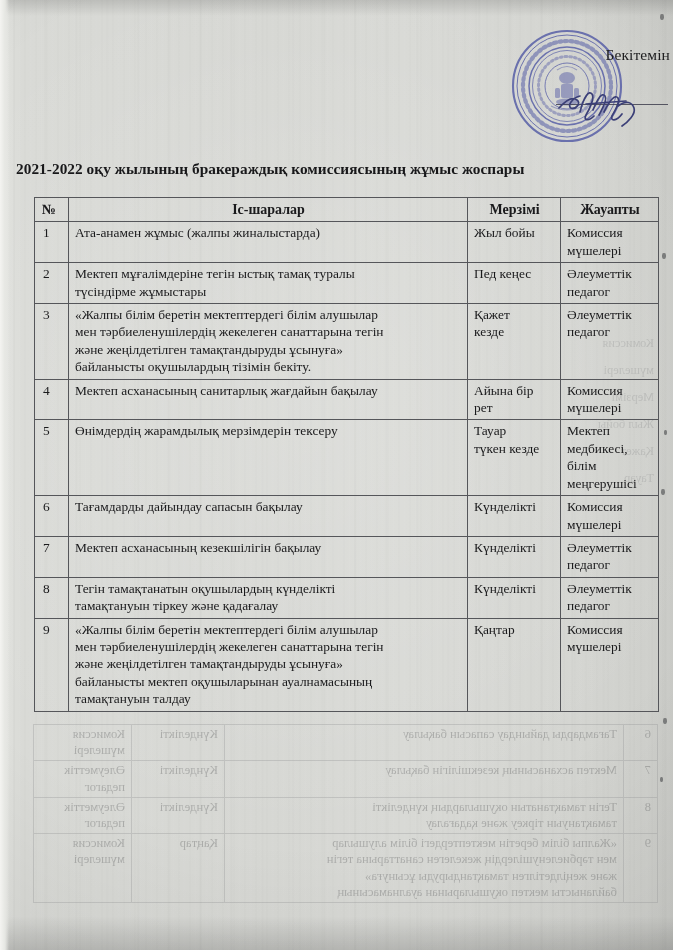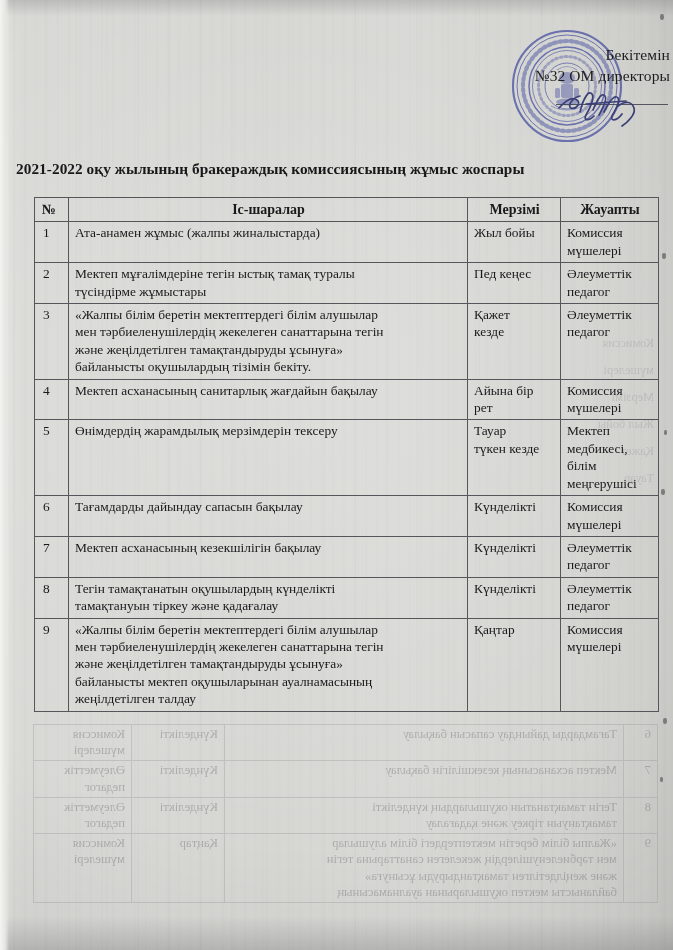--- a/index.html
+++ b/index.html
@@ -310,21 +310,20 @@
       <div>Комиссия</div>
       <div>мүшелері</div>
       <div>Мерзімі</div>
       <div>Жыл бойы</div>
       <div>Қажет</div>
       <div>Тауар</div>
     </div>
 
   <div id="header-block">
     <div class="hline l1">Бекітемін</div>
-    <div class="hline">№32  ОМ директоры</div>
   </div>
 
   <svg id="stamp" viewBox="0 0 112 116">
     <g stroke="#5b62a8" fill="none" opacity="0.95">
       <ellipse cx="56" cy="58" rx="54" ry="55" stroke-width="2.1"></ellipse>
       <ellipse cx="56" cy="58" rx="50" ry="51" stroke-width="1"></ellipse>
       <ellipse cx="56" cy="58" rx="38" ry="39" stroke-width="1.5"></ellipse>
       <ellipse cx="56" cy="58" rx="34.5" ry="35.5" stroke-width="0.8"></ellipse>
       <ellipse cx="56" cy="58" rx="22" ry="23" stroke-width="0.9"></ellipse>
     </g>
@@ -493,21 +492,21 @@
             <span class="rowtext">педагог</span>
           </td>
         </tr>
         <tr>
           <td class="c-num">9</td>
           <td class="c-act">
             <span class="rowtext">«Жалпы білім беретін  мектептердегі білім алушылар</span>
             <span class="rowtext">мен тәрбиеленушілердің жекелеген санаттарына тегін</span>
             <span class="rowtext">және жеңілдетілген тамақтандыруды ұсынуға»</span>
             <span class="rowtext">байланысты мектеп оқушыларынан  ауалнамасының</span>
-            <span class="rowtext">жеңілдетілген талдау</span>
+            <span class="rowtext">тамақтануын талдау</span>
           </td>
           <td class="c-term">
             <span class="rowtext">Қаңтар</span>
           </td>
           <td class="c-resp">
             <span class="rowtext">Комиссия</span>
             <span class="rowtext">мүшелері</span>
           </td>
         </tr>
       </tbody>

